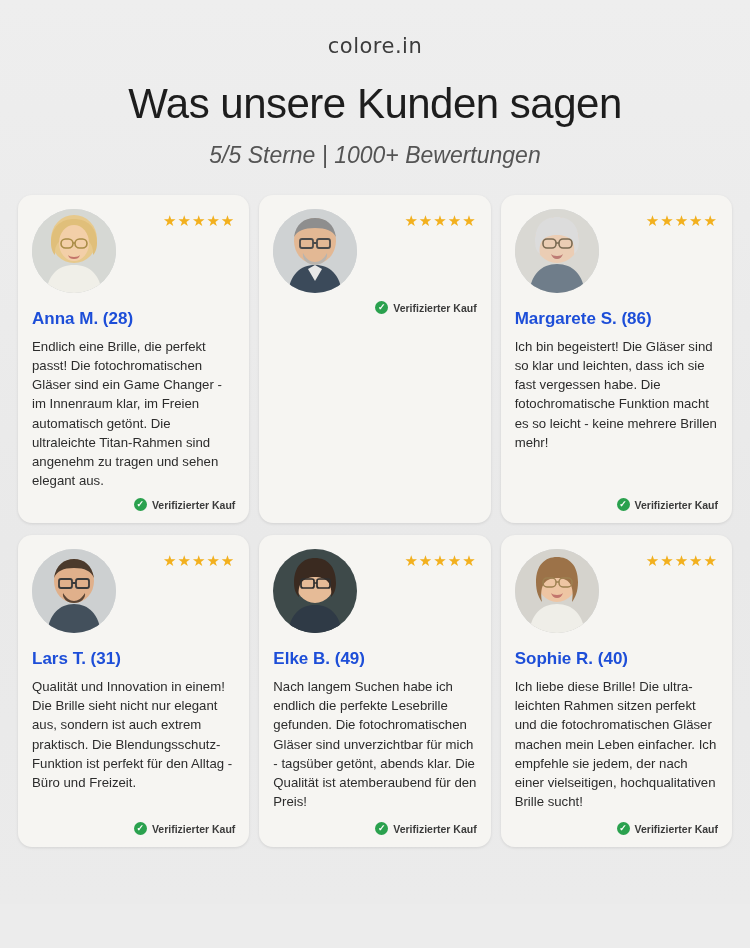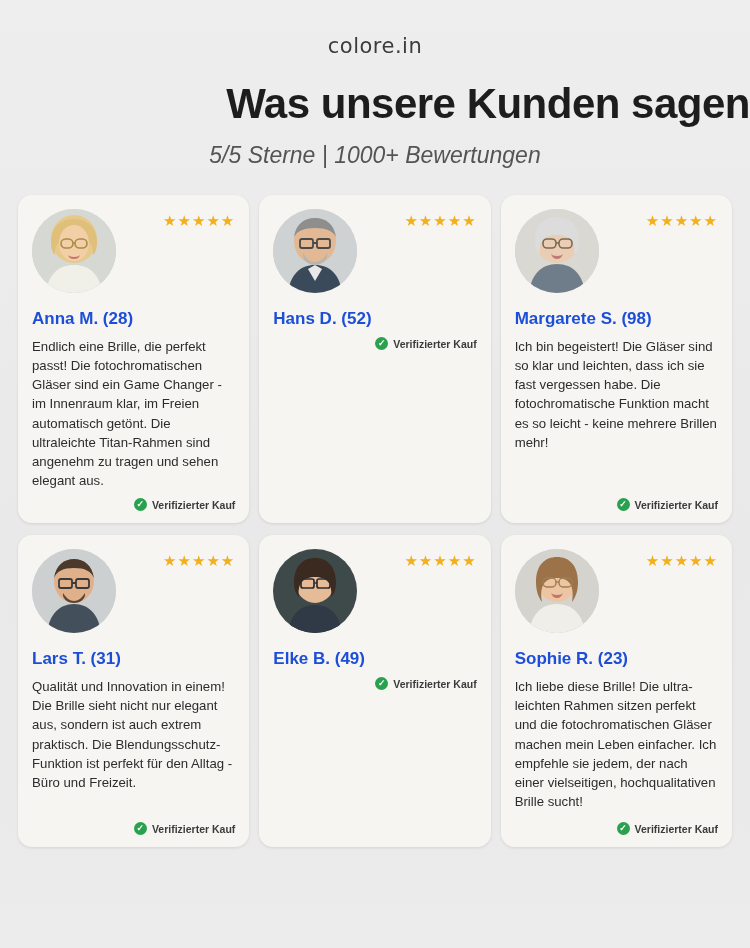--- a/index.html
+++ b/index.html
@@ -22,23 +22,23 @@
   
   .brand {
     text-align: center;
     font-size: 21px;
     color: #3c3c3c;
     letter-spacing: .5px;
     margin-top: 34px;
     font-family: "DejaVu Sans", sans-serif;
   }
   .headline {
-    text-align: right;
+    text-align: center;
     font-size: 42px;
-    font-weight: bold;
+    font-weight: normal;
     color: #1d1d1d;
     margin-top: 22px;
     letter-spacing: -0.5px;
   }
   .subline {
     text-align: center;
     font-size: 23px;
     color: #545454;
     margin-top: 14px;
     font-style: italic;
@@ -177,21 +177,20 @@
             <path d="M30 44c3 6 7 9 12 9s9-3 12-9c1 6-4 12-12 12s-13-6-12-12z" fill="#b9b4ae"></path>
             <path d="M42 56c15 0 25 10 27 28H15c2-18 12-28 27-28z" fill="#3b4a5a"></path>
             <path d="M42 56l-7 4 7 12 7-12z" fill="#e8e8e8"></path>
             <rect x="27" y="30" width="13" height="9" rx="2" fill="none" stroke="#4a4a4a" stroke-width="1.8"></rect>
             <rect x="44" y="30" width="13" height="9" rx="2" fill="none" stroke="#4a4a4a" stroke-width="1.8"></rect>
             <line x1="40" y1="34" x2="44" y2="34" stroke="#4a4a4a" stroke-width="1.8"></line>
           </svg>
         </div>
         <div class="stars">★★★★★</div>
       </div>
-      <div class="name">Hans D. (52)</div>
       <div class="verified">
         <span class="check">✓</span>
         <span class="vtext">Verifizierter Kauf</span>
       </div>
     </div>
 
     <div class="card">
       <div class="card-top">
         <div class="avatar">
           <svg viewBox="0 0 84 84">
@@ -200,21 +199,21 @@
             <path d="M20 32c0-16 9-24 22-24s22 8 22 24c0 7-2 11-5 13 2-13-5-19-17-19s-19 6-17 19c-3-2-5-6-5-13z" fill="#dcdcdc"></path>
             <path d="M42 55c16 0 26 11 28 29H14c2-18 12-29 28-29z" fill="#6f7d8a"></path>
             <rect x="28" y="30" width="13" height="9" rx="4" fill="none" stroke="#7a6a52" stroke-width="1.6"></rect>
             <rect x="44" y="30" width="13" height="9" rx="4" fill="none" stroke="#7a6a52" stroke-width="1.6"></rect>
             <line x1="41" y1="34" x2="44" y2="34" stroke="#7a6a52" stroke-width="1.6"></line>
             <path d="M42 47c3 0 5-1 6-2-1 3-3 5-6 5s-5-2-6-5c1 1 3 2 6 2z" fill="#bd7b74"></path>
           </svg>
         </div>
         <div class="stars">★★★★★</div>
       </div>
-      <div class="name">Margarete S. (98)</div>
+      <div class="name">Margarete S. (86)</div>
       <div class="quote">Ich bin begeistert! Die Gläser sind so klar und leichten, dass ich sie fast vergessen habe. Die fotochromatische Funktion macht es so leicht - keine mehrere Brillen mehr!</div>
       <div class="verified">
         <span class="check">✓</span>
         <span class="vtext">Verifizierter Kauf</span>
       </div>
     </div>
 
     <div class="card">
       <div class="card-top">
         <div class="avatar">
@@ -248,20 +247,21 @@
             <path d="M21 34c0-17 9-25 21-25s21 8 21 25c0 8-3 12-5 14 2-14-5-20-16-20s-18 6-16 20c-2-2-5-6-5-14z" fill="#3a2a20"></path>
             <path d="M42 56c15 0 25 10 27 28H15c2-18 12-28 27-28z" fill="#2f3a46"></path>
             <rect x="28" y="30" width="13" height="9" rx="2" fill="none" stroke="#2e2e2e" stroke-width="1.7"></rect>
             <rect x="44" y="30" width="13" height="9" rx="2" fill="none" stroke="#2e2e2e" stroke-width="1.7"></rect>
             <line x1="41" y1="34" x2="44" y2="34" stroke="#2e2e2e" stroke-width="1.7"></line>
           </svg>
         </div>
         <div class="stars">★★★★★</div>
       </div>
       <div class="name">Elke B. (49)</div>
+      <div class="quote">Nach langem Suchen habe ich endlich die perfekte Lesebrille gefunden. Die fotochromatischen Gläser sind unverzichtbar für mich - tagsüber getönt, abends klar. Die Qualität ist atemberaubend für den Preis!</div>
       <div class="verified">
         <span class="check">✓</span>
         <span class="vtext">Verifizierter Kauf</span>
       </div>
     </div>
 
     <div class="card">
       <div class="card-top">
         <div class="avatar">
           <svg viewBox="0 0 84 84">
@@ -270,21 +270,21 @@
             <path d="M21 33c0-17 9-25 21-25s21 8 21 25c0 10-3 16-6 20 3-18-4-24-15-24s-18 6-15 24c-3-4-6-10-6-20z" fill="#9c7248"></path>
             <path d="M42 55c16 0 26 11 28 29H14c2-18 12-29 28-29z" fill="#efeee8"></path>
             <rect x="28" y="29" width="13" height="9" rx="4" fill="none" stroke="#9d8050" stroke-width="1.5"></rect>
             <rect x="44" y="29" width="13" height="9" rx="4" fill="none" stroke="#9d8050" stroke-width="1.5"></rect>
             <line x1="41" y1="33" x2="44" y2="33" stroke="#9d8050" stroke-width="1.5"></line>
             <path d="M42 46c3 0 5-1 6-2-1 3-3 5-6 5s-5-2-6-5c1 1 3 2 6 2z" fill="#c2756d"></path>
           </svg>
         </div>
         <div class="stars">★★★★★</div>
       </div>
-      <div class="name">Sophie R. (23)</div>
+      <div class="name">Sophie R. (40)</div>
       <div class="quote">Ich liebe diese Brille! Die ultra-leichten Rahmen sitzen perfekt und die fotochromatischen Gläser machen mein Leben einfacher. Ich empfehle sie jedem, der nach einer vielseitigen, hochqualitativen Brille sucht!</div>
       <div class="verified">
         <span class="check">✓</span>
         <span class="vtext">Verifizierter Kauf</span>
       </div>
     </div>
 
   </div>
 
 </div>

